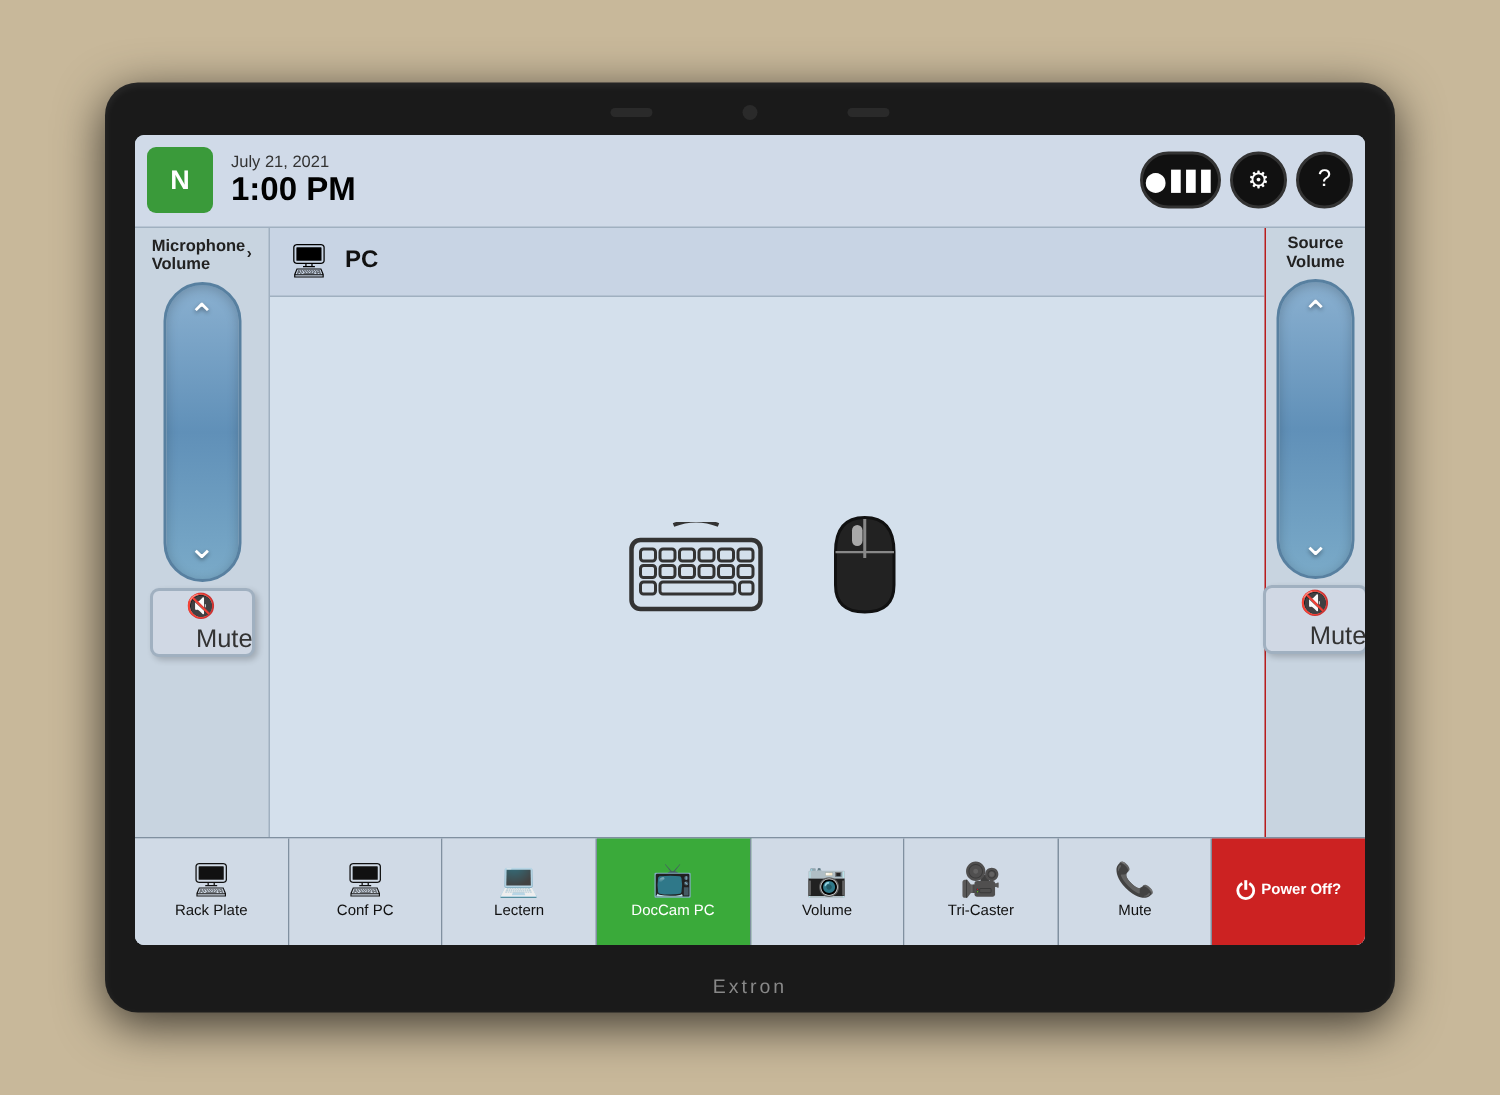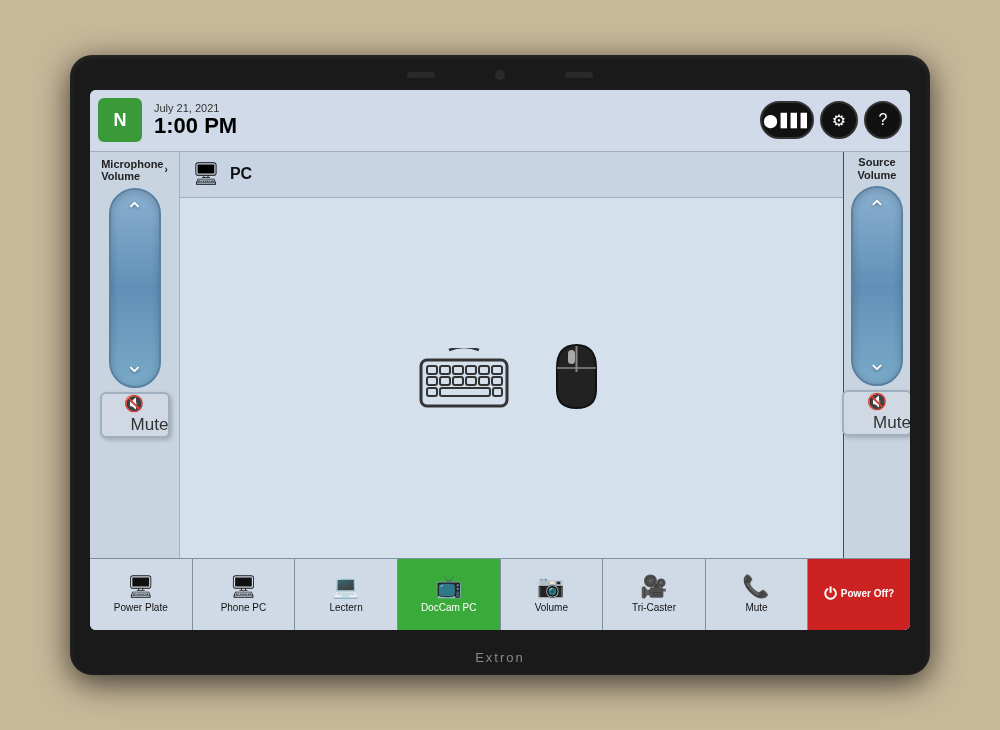--- a/index.html
+++ b/index.html
@@ -426,25 +426,25 @@
           <span class="mute-icon">🔇</span>
           <span class="mute-label">Mute</span>
         </div>
       </div>
 
     </div>
 
     <div class="bottom-tabs">
       <div class="tab-btn">
         <span class="tab-icon">🖥</span>
-        <span class="tab-label">Power Plate</span>
+        <span class="tab-label">Rack Plate</span>
       </div>
       <div class="tab-btn">
         <span class="tab-icon">🖥</span>
-        <span class="tab-label">Phone PC</span>
+        <span class="tab-label">Conf PC</span>
       </div>
       <div class="tab-btn">
         <span class="tab-icon">💻</span>
         <span class="tab-label">Lectern</span>
       </div>
       <div class="tab-btn active">
         <span class="tab-icon">📺</span>
         <span class="tab-label">DocCam PC</span>
       </div>
       <div class="tab-btn">

